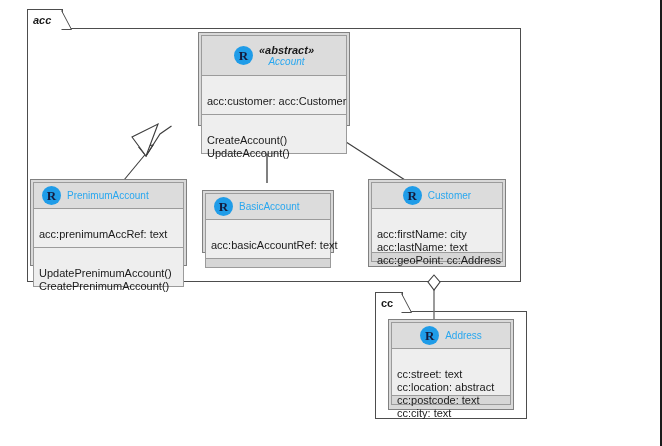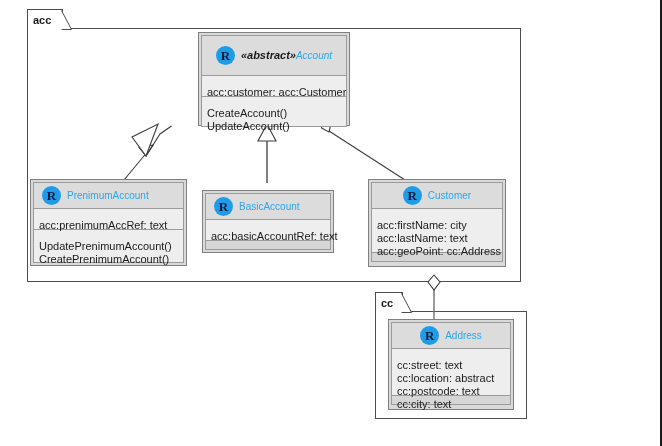--- a/index.html
+++ b/index.html
@@ -88,21 +88,21 @@
     color: #141a3c;
     font-family: "Liberation Serif", serif;
     font-size: 13px;
     font-weight: bold;
     line-height: 19px;
     text-align: center;
     flex: 0 0 auto;
   }
   .head-titles {
     display: flex;
-    flex-direction: row;
+    flex-direction: column;
     align-items: flex-start;
     line-height: 1.12;
   }
   .head-titles.centered { align-items: center; }
   .stereotype {
     font-size: 11px;
     font-style: italic;
     font-weight: bold;
     color: #1a1a1a;
     white-space: nowrap;
@@ -113,21 +113,21 @@
     white-space: nowrap;
   }
   .cls-name.abstract {
     font-style: italic;
   }
   .cls-sec {
     box-sizing: border-box;
     border: 1px solid #9b9b9b;
     border-top: none;
     background: #eeeeee;
-    padding: 10px 5px;
+    padding: 19px 5px;
   }
   .cls-sec.empty {
     background: #d6d6d6;
     height: 9px;
     padding: 0;
   }
   .cls-sec .line {
     font-size: 11px;
     color: #1a1a1a;
     line-height: 13px;
@@ -143,21 +143,21 @@
     z-index: 4;
     pointer-events: none;
   }
 </style>
 </head>
 <body>
 
 <div id="canvas">
 
   <div class="package" style="left:27px; top:9px; width:494px; height:273px;">
-    <div class="pkg-tab" style="width:36px;">
+    <div class="pkg-tab" style="width:36px;font-style:italic;">
       <span class="pkg-tab-inner">acc</span>
       <svg class="pkg-tab-slant" viewBox="0 0 11 20">
         <path d="M0.5,0.5 L10.5,19.5 L0.5,19.5 Z" fill="#ffffff" stroke="none"></path>
         <path d="M0.5,0.5 L10.5,19.5" stroke="#4d4d4d" stroke-width="1" fill="none"></path>
         <path d="M0.5,19.5 L10.5,19.5" stroke="#4d4d4d" stroke-width="1" fill="none"></path>
       </svg>
     </div>
     <div class="pkg-body" style="top:19px; width:494px; height:254px;"></div>
   </div>
 

